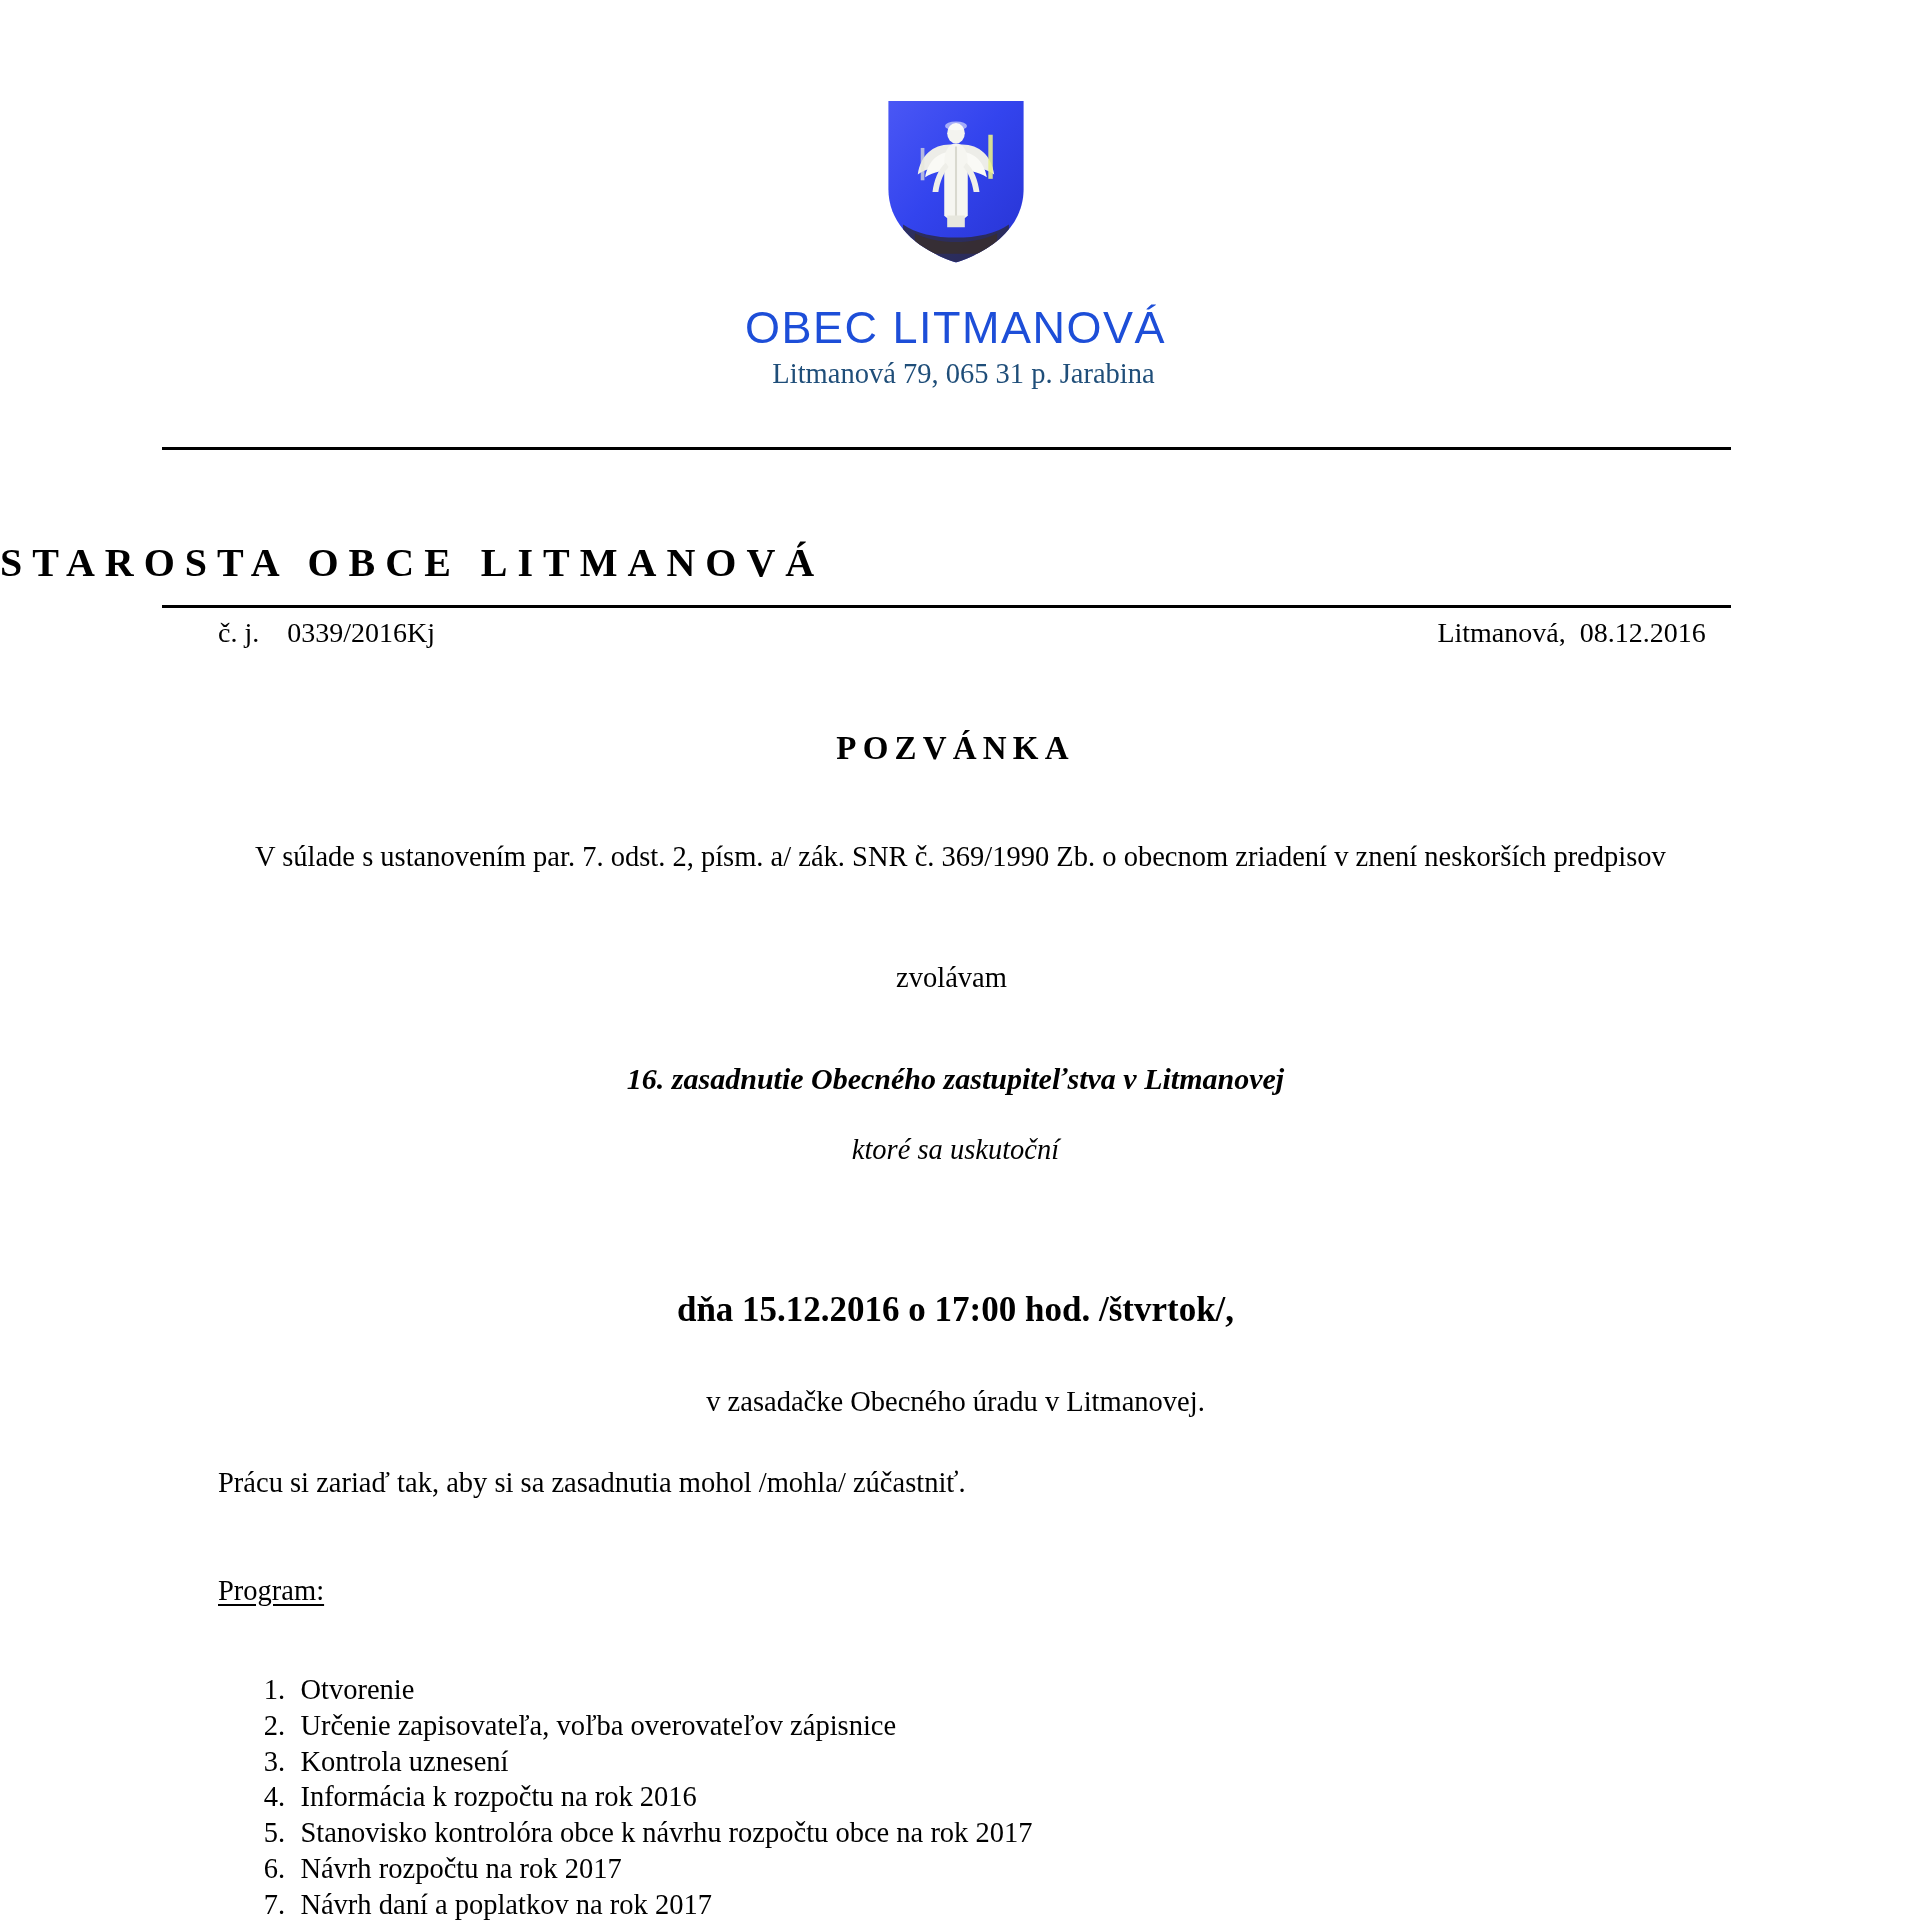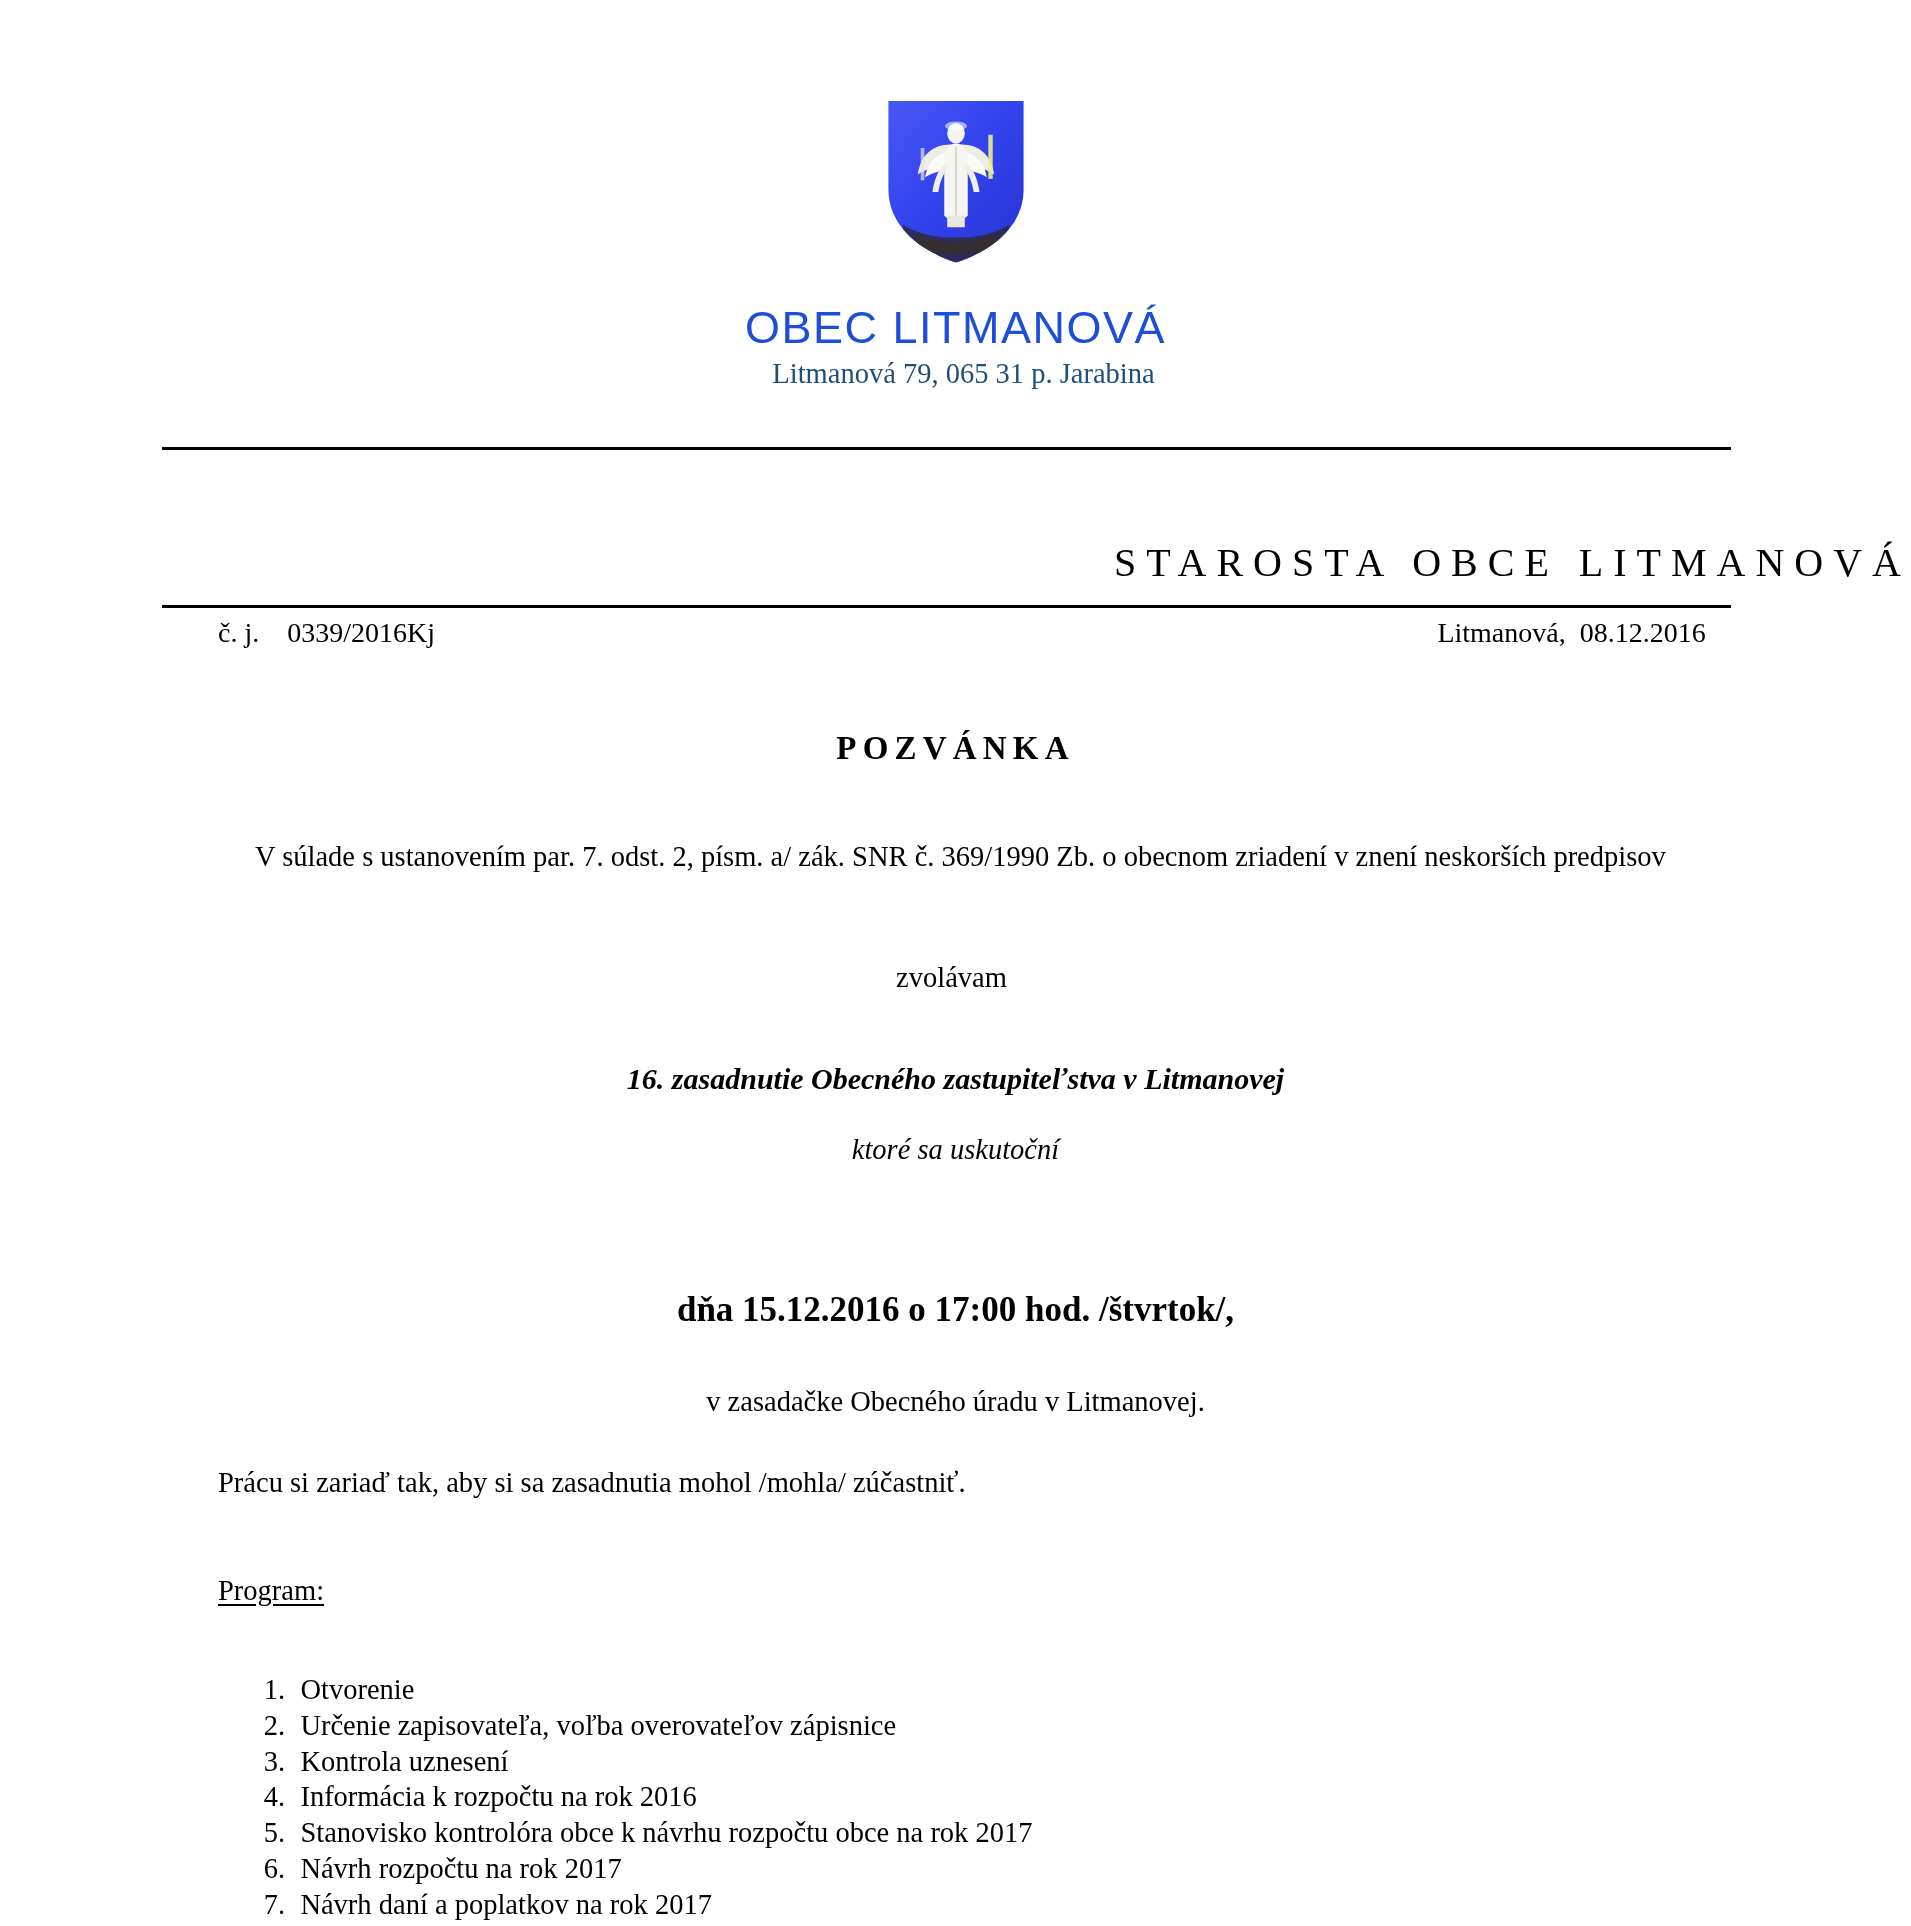--- a/index.html
+++ b/index.html
@@ -71,23 +71,23 @@
     top: 447px;
     height: 3.1px;
     background: #000000;
   }
 
   
   .mayor-title {
     position: absolute;
     left: 0; right: 0;
     top: 543px;
-    text-align: right;
+    text-align: left;
     font-size: 40px;
-    font-weight: normal;
+    font-weight: bold;
     letter-spacing: 10px;
     font-family: "Liberation Serif", "DejaVu Serif", serif;
     line-height: 1.0;
   }
   .rule-title {
     position: absolute;
     left: 162px;
     width: 1569px;
     top: 605px;
     height: 2.7px;

